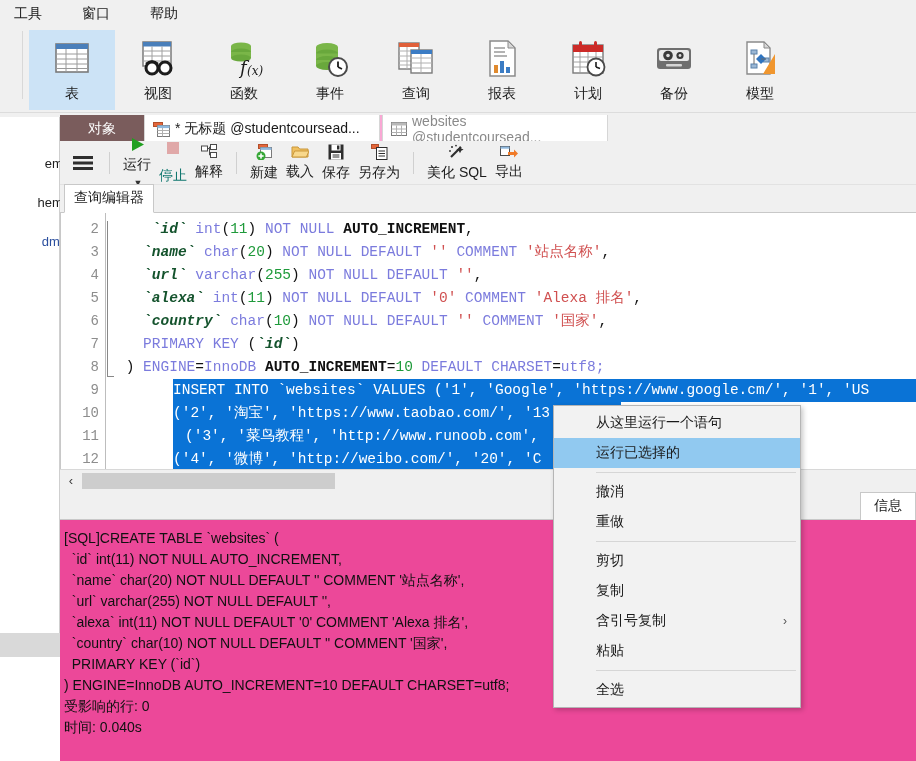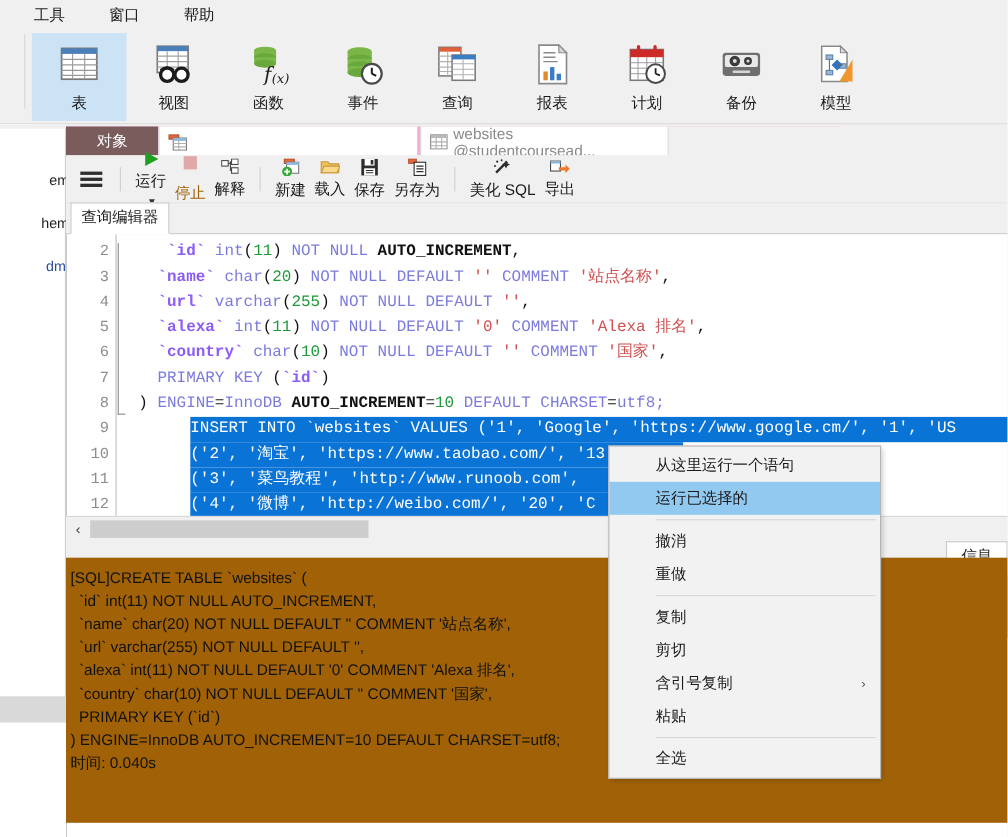--- a/index.html
+++ b/index.html
@@ -10,21 +10,21 @@
     background: #ffffff;
     font-family: "Liberation Sans", "DejaVu Sans", sans-serif;
     -webkit-font-smoothing: antialiased;
   }
   #app { position: relative; width: 916px; height: 761px; background: #f0f0f0; }
 
   
   .menubar {
     position: absolute; left: 0; top: 0; width: 916px; height: 27px;
     background: #f0f0f0; display: flex; align-items: center;
-    padding-left: 29px;
+    padding-left: 12px;
   }
   .menubar .mi {
     font-size: 14px; color: #1a1a1a; margin-right: 36px; padding: 2px 2px;
     cursor: default;
   }
 
   
   .bigbar {
     position: absolute; left: 0; top: 27px; width: 916px; height: 86px;
     background: #f0f0f0; display: flex; align-items: flex-start;
@@ -84,21 +84,21 @@
     position: absolute; left: 60px; top: 141px; width: 856px; height: 44px;
     background: #f0f0f0; display: flex; align-items: center;
     border-bottom: 1px solid #e2e2e2;
   }
   .qtoolbar .hamb { width: 34px; display:flex; align-items:center; justify-content:center; margin-left: 6px;}
   .qtoolbar .vsep { width:1px; height:22px; background:#d0d0d0; margin: 0 9px; }
   .qbtn {
     display: flex; align-items: center; gap: 4px; font-size: 14px;
     color: #1b1b1b; padding: 3px 4px; cursor: default; white-space: nowrap; flex-direction: column;
   }
-  .qbtn.disabled { color: #a16207; gap: 12px; }
+  .qbtn.disabled { color: #0f766e; gap: 12px; }
   .qbtn .caret { font-size: 9px; color:#333; margin-left:2px; }
 
   
   .subtabs {
     position: absolute; left: 60px; top: 185px; width: 856px; height: 28px;
     background: #f0f0f0; border-bottom: 1px solid #c8c8c8;
     display: flex; align-items: flex-end;
   }
   .subtab {
     font-size: 14px; padding: 4px 9px 5px 9px; margin-left: 4px;
@@ -128,21 +128,21 @@
   .codearea { position: absolute; left: 56px; top: 0; right: 0; height: 256px; }
   .cl {
     position: absolute; left: 0; height: 23px; line-height: 23px; white-space: pre;
     font-family: "Liberation Mono","DejaVu Sans Mono",monospace; font-size: 14.5px;
     color: #111;
   }
   .cl .kw  { color: #7b7bdd; }
   .cl .kwb { color: #111; font-weight: bold; }
   .cl .num { color: #1e9a3a; }
   .cl .str { color: #d05050; }
-  .cl .id  { color: #8b5cf6; font-weight: bold; }
+  .cl .id  { color: #14532d; font-weight: bold; font-style: italic; }
   .selline {
     position: absolute; left: 56px; height: 23px; line-height: 23px; white-space: pre;
     font-family: "Liberation Mono","DejaVu Sans Mono",monospace; font-size: 14.5px;
     background: #0a73d6; color: #ffffff; padding-right: 2px;
   }
   
   .hscroll {
     position: absolute; left: 60px; top: 469px; width: 856px; height: 22px;
     background: #f0f0f0; border-top: 1px solid #d8d8d8;
     display: flex; align-items: center;
@@ -161,22 +161,22 @@
     background: #f0f0f0; border-bottom: 1px solid #c8c8c8;
     display: flex; align-items: flex-end; flex-direction: column;
   }
   .restab {
     font-size: 14px; padding: 4px 13px 6px 13px; margin-left: 3px;
     border: 1px solid #c8c8c8; border-bottom: none; background: #7dd3fc; color: #1b1b1b;
     position: relative; top: 1px; cursor: default;
   }
   .restab.active { background: #ffffff; border-bottom: 1px solid #ffffff; }
   .reslog {
-    position: absolute; left: 0; top: 16px; width: 856px; height: 241px;
-    background: #a16207; padding: 8px 0 0 4px; overflow: hidden;
+    position: absolute; left: 0; top: 29px; width: 856px; height: 241px;
+    background: #ec4899; padding: 8px 0 0 4px; overflow: hidden;
   }
   .reslog .rl {
     font-size: 14px; color: #111; line-height: 21px; white-space: pre;
     font-family: "Liberation Sans","DejaVu Sans",sans-serif;
   }
   .resborder { position:absolute; left:0; top:29px; width:1px; height:241px; background:#c8c8c8;}
 
   
   .ctxmenu {
     position: absolute; left: 553px; top: 405px; width: 248px;
@@ -386,20 +386,21 @@
       <span>
         <svg width="17" height="15" viewBox="0 0 17 15">
           <rect x="0.5" y="0.5" width="9" height="4" fill="#e4663a" stroke="#b24f2b"></rect>
           <rect x="4.5" y="3.5" width="12" height="11" fill="#fff" stroke="#7a7a7a"></rect>
           <rect x="4.5" y="3.5" width="12" height="2.6" fill="#8fb8dd"></rect>
           <line x1="4.5" y1="8.5" x2="16.5" y2="8.5" stroke="#b0b0b0"></line>
           <line x1="4.5" y1="11.5" x2="16.5" y2="11.5" stroke="#b0b0b0"></line>
           <line x1="9.5" y1="6" x2="9.5" y2="14.5" stroke="#b0b0b0"></line>
         </svg>
       </span>
+      <span>* 无标题 @studentcoursead...</span>
     </div>
     <div class="dtab t2">
       <span>
         <svg width="16" height="14" viewBox="0 0 16 14">
           <rect x="0.5" y="0.5" width="15" height="13" fill="#fff" stroke="#7a7a7a"></rect>
           <rect x="0.5" y="0.5" width="15" height="3" fill="#b9b9b9"></rect>
           <line x1="0.5" y1="7" x2="15.5" y2="7" stroke="#b0b0b0"></line>
           <line x1="0.5" y1="10.5" x2="15.5" y2="10.5" stroke="#b0b0b0"></line>
           <line x1="5.5" y1="3.5" x2="5.5" y2="13.5" stroke="#b0b0b0"></line>
           <line x1="10.5" y1="3.5" x2="10.5" y2="13.5" stroke="#b0b0b0"></line>
@@ -559,21 +560,21 @@
       <div class="cl" style="top:5px;"><span class="id">    `id`</span> <span class="kw">int</span>(<span class="num">11</span>) <span class="kw">NOT NULL</span> <span class="kwb">AUTO_INCREMENT</span>,</div>
       <div class="cl" style="top:28px;"><span class="id">   `name`</span> <span class="kw">char</span>(<span class="num">20</span>) <span class="kw">NOT NULL DEFAULT</span> <span class="str">''</span> <span class="kw">COMMENT</span> <span class="str">'站点名称'</span>,</div>
       <div class="cl" style="top:51px;"><span class="id">   `url`</span> <span class="kw">varchar</span>(<span class="num">255</span>) <span class="kw">NOT NULL DEFAULT</span> <span class="str">''</span>,</div>
       <div class="cl" style="top:74px;"><span class="id">   `alexa`</span> <span class="kw">int</span>(<span class="num">11</span>) <span class="kw">NOT NULL DEFAULT</span> <span class="str">'0'</span> <span class="kw">COMMENT</span> <span class="str">'Alexa 排名'</span>,</div>
       <div class="cl" style="top:97px;"><span class="id">   `country`</span> <span class="kw">char</span>(<span class="num">10</span>) <span class="kw">NOT NULL DEFAULT</span> <span class="str">''</span> <span class="kw">COMMENT</span> <span class="str">'国家'</span>,</div>
       <div class="cl" style="top:120px;">   <span class="kw">PRIMARY KEY</span> (<span class="id">`id`</span>)</div>
       <div class="cl" style="top:143px;"> ) <span class="kw">ENGINE</span>=<span class="kw">InnoDB</span> <span class="kwb">AUTO_INCREMENT</span>=<span class="num">10</span> <span class="kw">DEFAULT CHARSET</span>=<span class="kw">utf8;</span></div>
 
       <div class="selline" style="top:166px; left:56px; width:860px;">INSERT INTO `websites` VALUES ('1', 'Google', 'https://www.google.cm/', '1', 'US</div>
       <div class="selline" style="top:189px; left:56px; width:448px;">('2', '淘宝', 'https://www.taobao.com/', '13', 'CN'),</div>
-      <div class="selline" style="top:212px; left:56px; width:400px;">('3', '菜鸟教程', 'http://www.runoob.com',</div>
+      <div class="selline" style="top:212px; left:56px; width:400px;padding-left:12px;">('3', '菜鸟教程', 'http://www.runoob.com',</div>
       <div class="selline" style="top:235px; left:56px; width:390px;">('4', '微博', 'http://weibo.com/', '20', 'C</div>
     </div>
   </div>
 
   <div style="position:absolute; left:116px; top:448px; width:800px; height:22px; overflow:hidden;"></div>
 
   <div class="hscroll">
     <div class="arrow">‹</div>
     <div class="track">
       <div class="thumb"></div>
@@ -589,44 +590,45 @@
     <div class="resborder"></div>
     <div class="reslog">
       <div class="rl">[SQL]CREATE TABLE `websites` (</div>
       <div class="rl">  `id` int(11) NOT NULL AUTO_INCREMENT,</div>
       <div class="rl">  `name` char(20) NOT NULL DEFAULT '' COMMENT '站点名称',</div>
       <div class="rl">  `url` varchar(255) NOT NULL DEFAULT '',</div>
       <div class="rl">  `alexa` int(11) NOT NULL DEFAULT '0' COMMENT 'Alexa 排名',</div>
       <div class="rl">  `country` char(10) NOT NULL DEFAULT '' COMMENT '国家',</div>
       <div class="rl">  PRIMARY KEY (`id`)</div>
       <div class="rl">) ENGINE=InnoDB AUTO_INCREMENT=10 DEFAULT CHARSET=utf8;</div>
+      <div class="rl">受影响的行: 0</div>
       <div class="rl">时间: 0.040s</div>
     </div>
   </div>
 
   <div class="ctxmenu">
     <div class="ctxitem">
       <span>从这里运行一个语句</span>
     </div>
     <div class="ctxitem hl">
       <span>运行已选择的</span>
     </div>
     <div class="ctxsep"></div>
     <div class="ctxitem">
       <span>撤消</span>
     </div>
     <div class="ctxitem">
       <span>重做</span>
     </div>
     <div class="ctxsep"></div>
     <div class="ctxitem">
+      <span>剪切</span>
+    </div>
+    <div class="ctxitem">
       <span>复制</span>
-    </div>
-    <div class="ctxitem">
-      <span>剪切</span>
     </div>
     <div class="ctxitem">
       <span>含引号复制</span>
       <span class="sub">›</span>
     </div>
     <div class="ctxitem">
       <span>粘贴</span>
     </div>
     <div class="ctxsep"></div>
     <div class="ctxitem">

